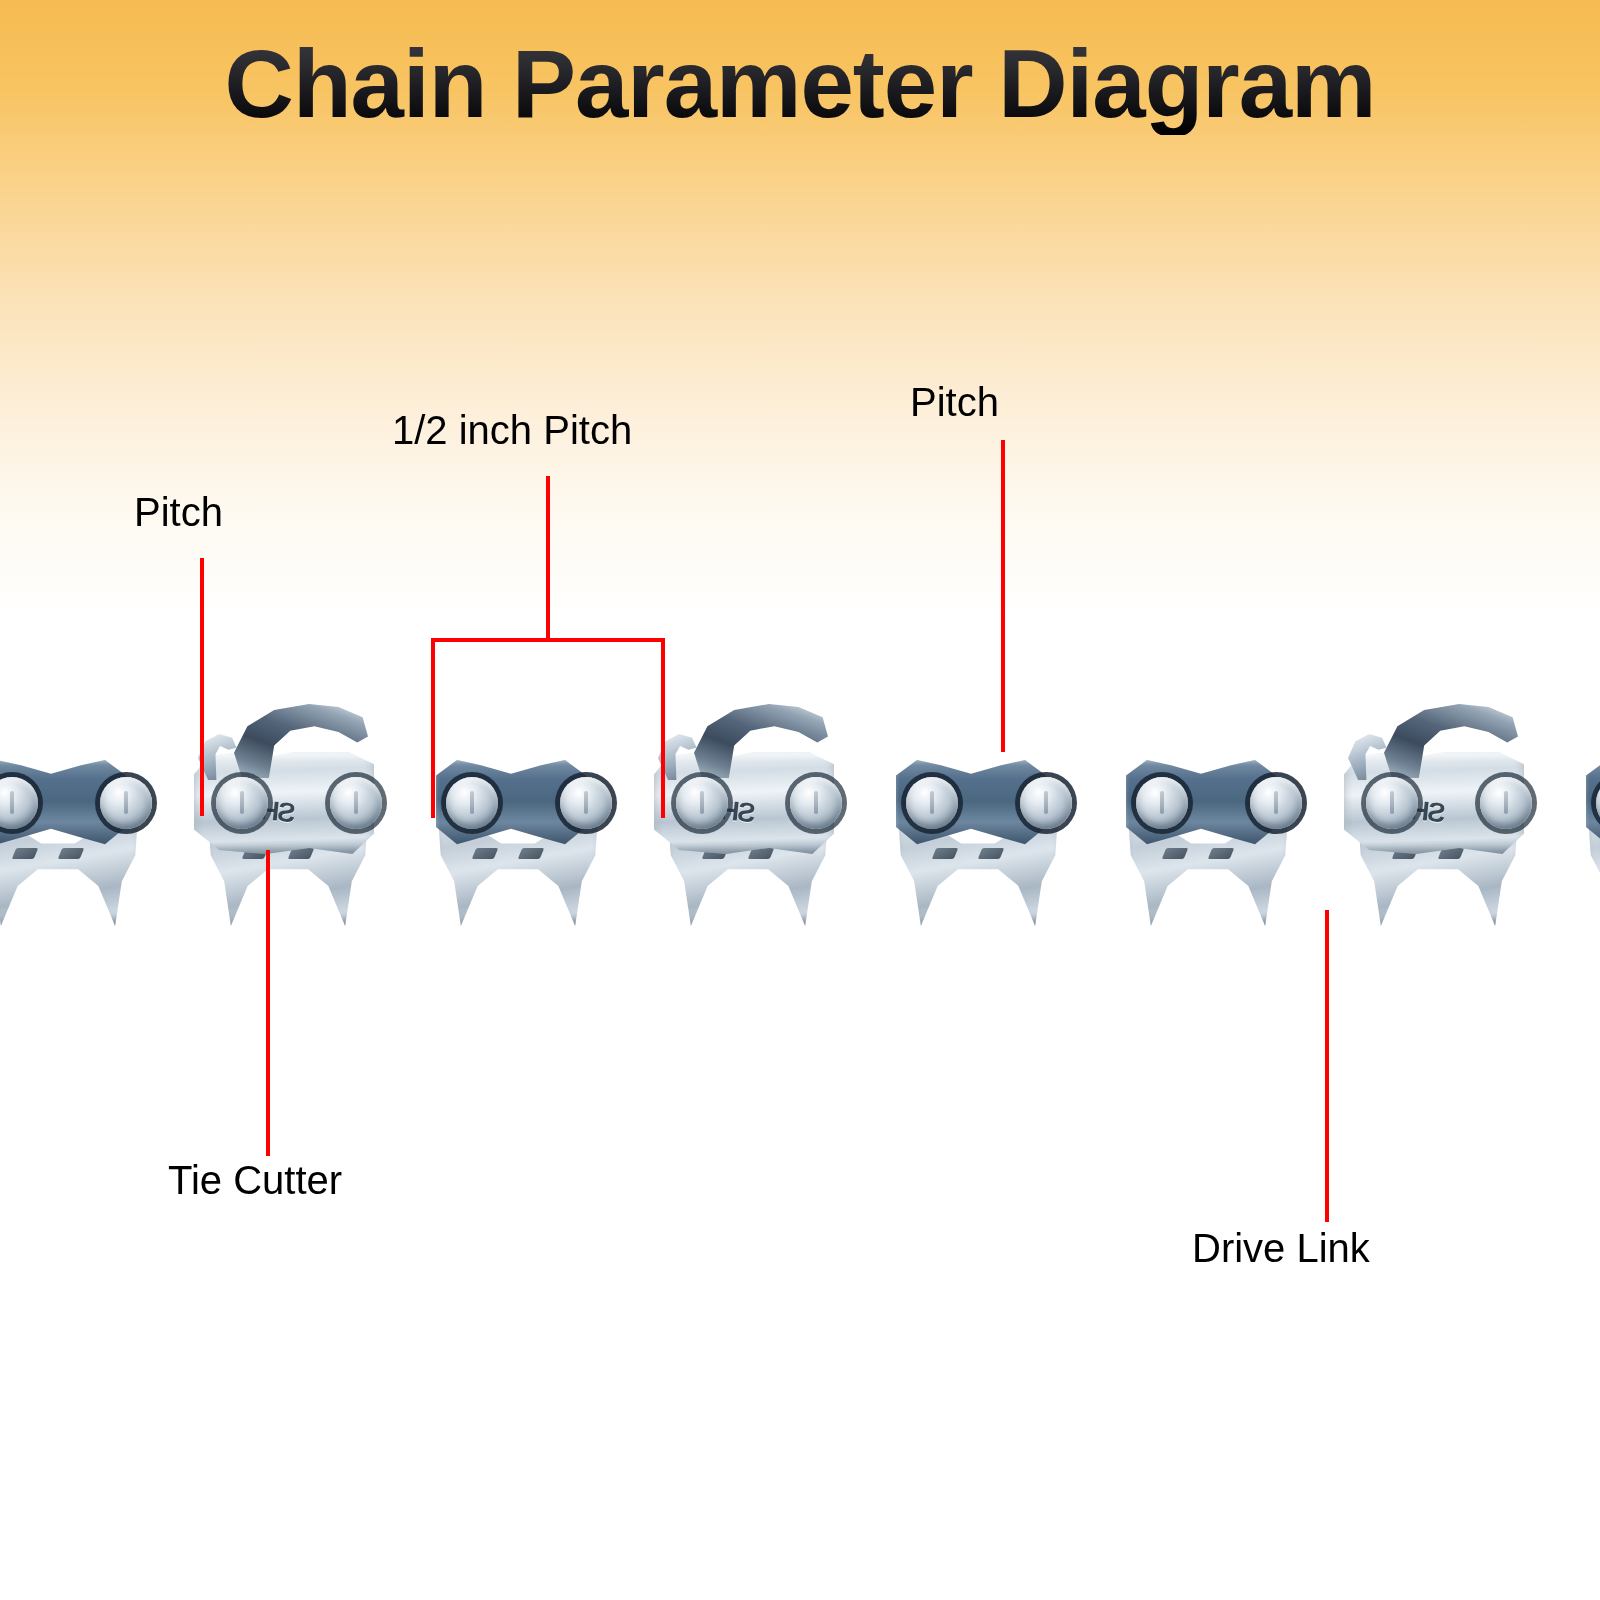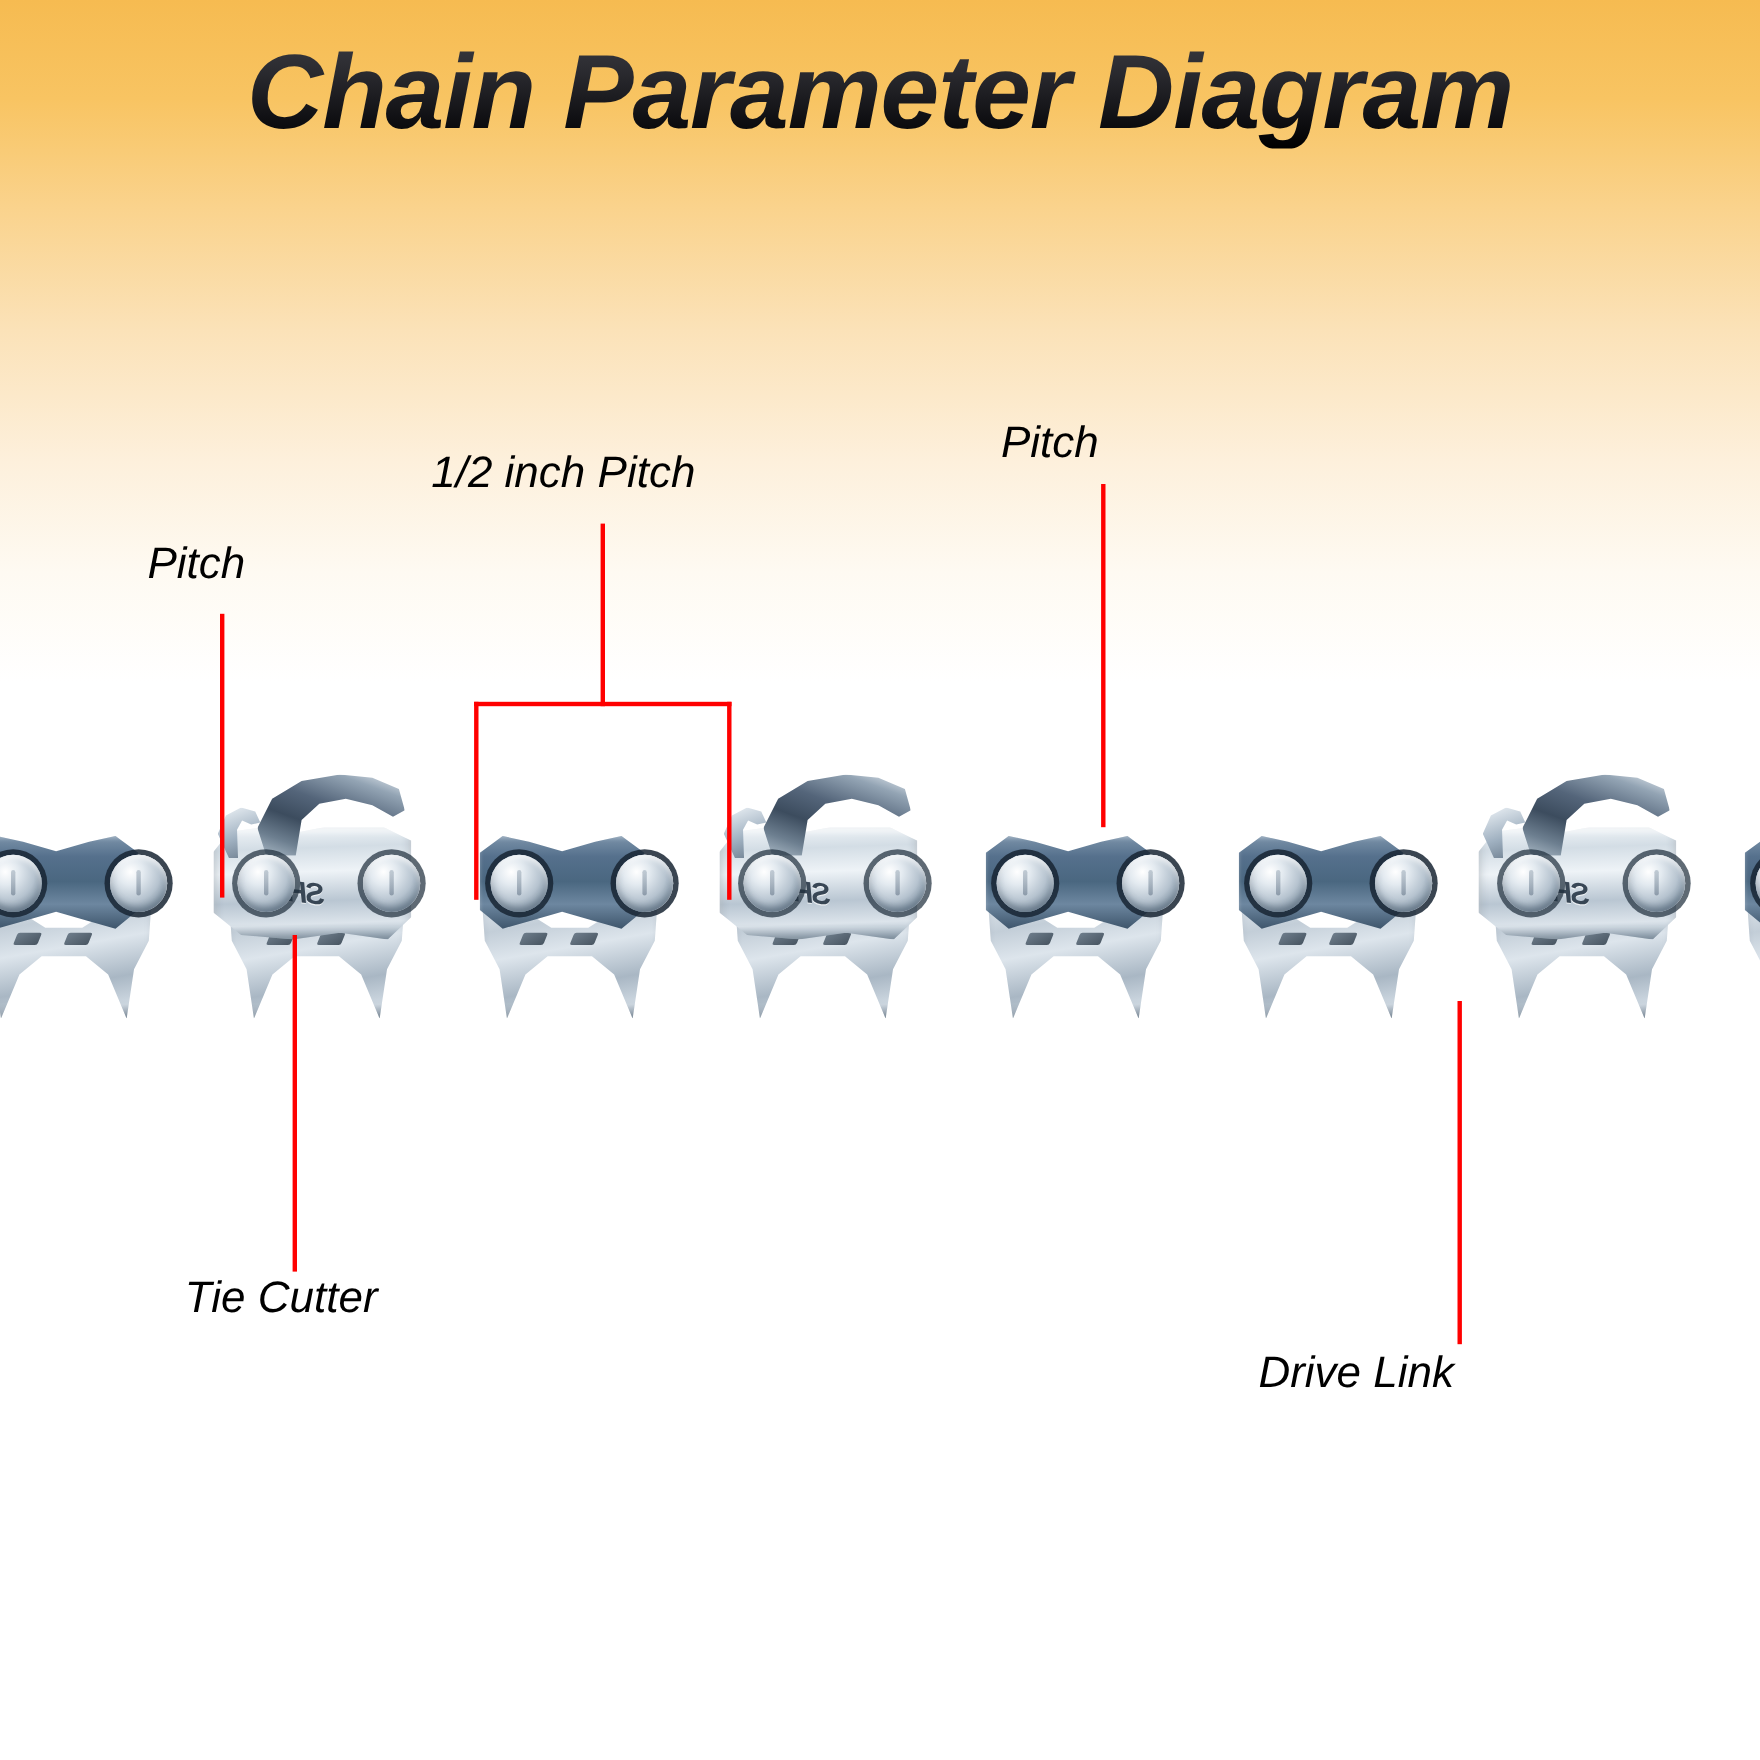--- a/index.html
+++ b/index.html
@@ -5,21 +5,20 @@
   * { margin:0; padding:0; box-sizing:border-box; }
   html, body {
     width:1600px; height:1600px;
     overflow:hidden;
     font-family:"Liberation Sans", sans-serif;
   }
   #stage {
     position:relative;
     width:1600px; height:1600px;
     background:#ffffff;
-    font-style:italic;
   }
   
   #bg-gradient {
     position:absolute; left:0; top:0; width:1600px; height:1600px;
     background:linear-gradient(to bottom,
        #f6bb51 0px,
        #f8c462 90px,
        #fad38d 190px,
        #fbe2b8 300px,
        #fdf0dc 420px,
@@ -297,15 +296,15 @@
   <div class="leader leader-v" style="left:431px; top:638px; height:180px;"></div>
   <div class="leader leader-v" style="left:661px; top:638px; height:180px;"></div>
 
   <div class="anno-label" style="left:910px; top:382px;">Pitch</div>
   <div class="leader leader-v" style="left:1001px; top:440px; height:312px;"></div>
 
   <div class="leader leader-v" style="left:266px; top:850px; height:306px;"></div>
   <div class="anno-label" style="left:168px; top:1160px;">Tie Cutter</div>
 
   <div class="leader leader-v" style="left:1325px; top:910px; height:312px;"></div>
-  <div class="anno-label" style="left:1144px; top:1228px;">Drive Link</div>
+  <div class="anno-label" style="left:1192px; top:1228px;">Drive Link</div>
 
 </div>
 
 </body></html>

